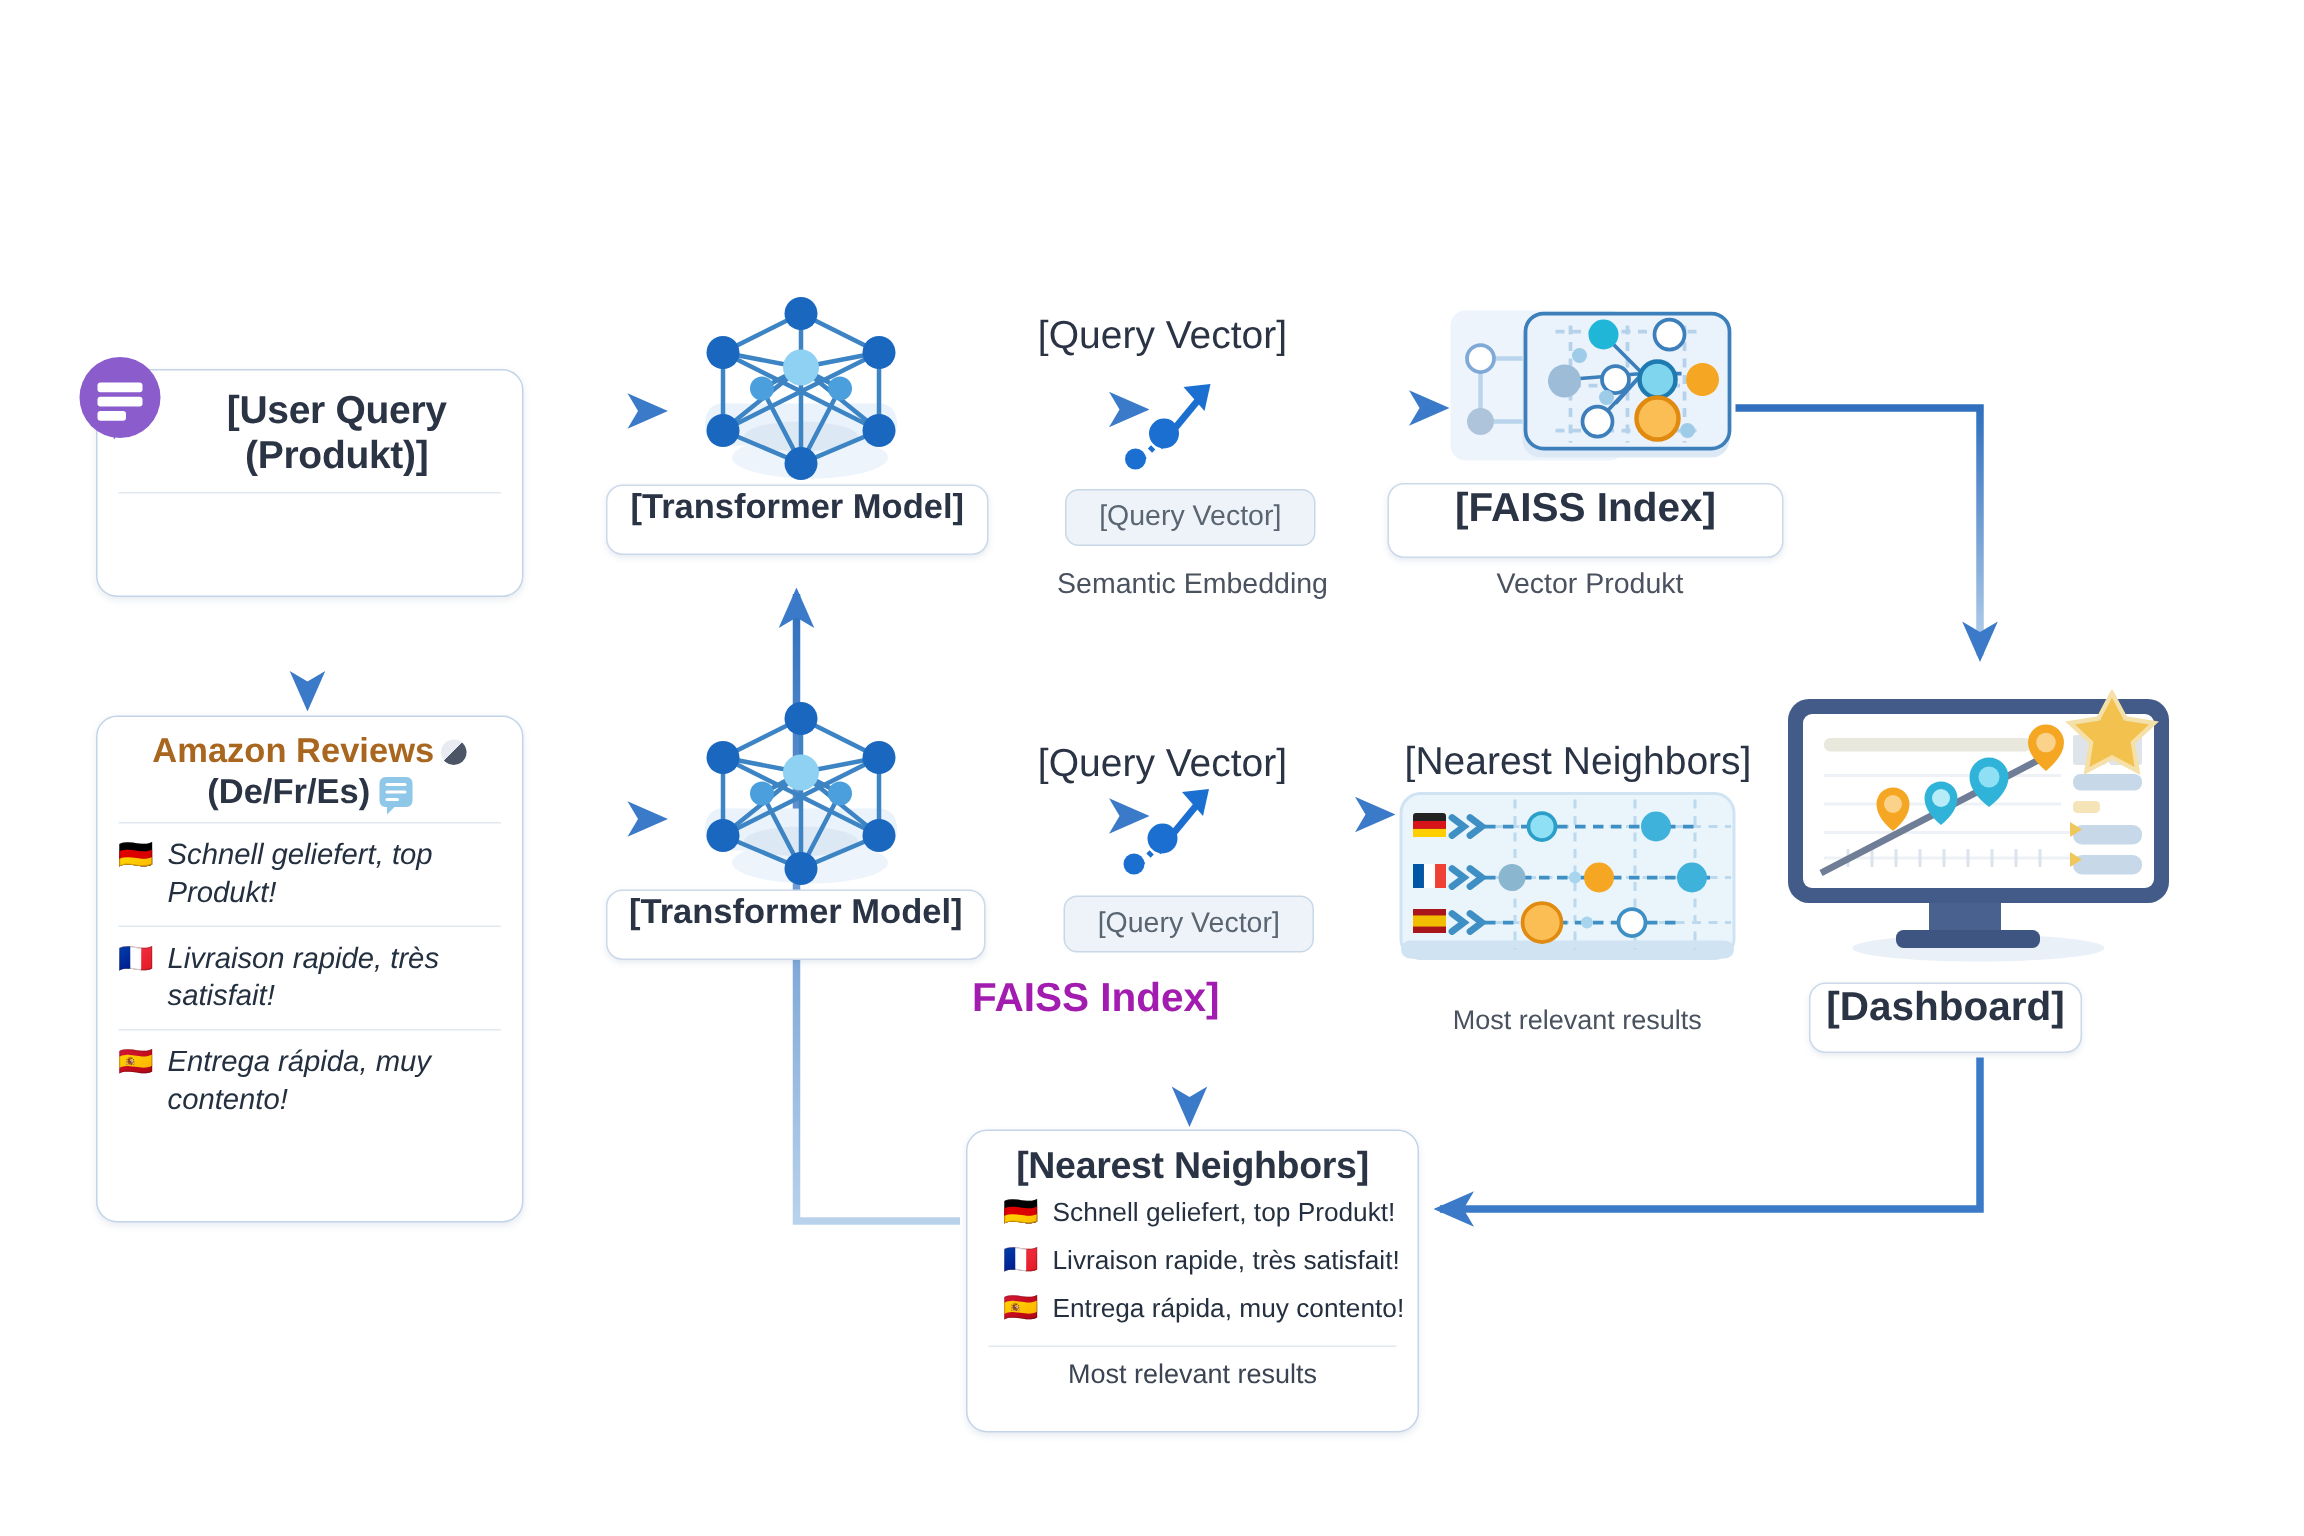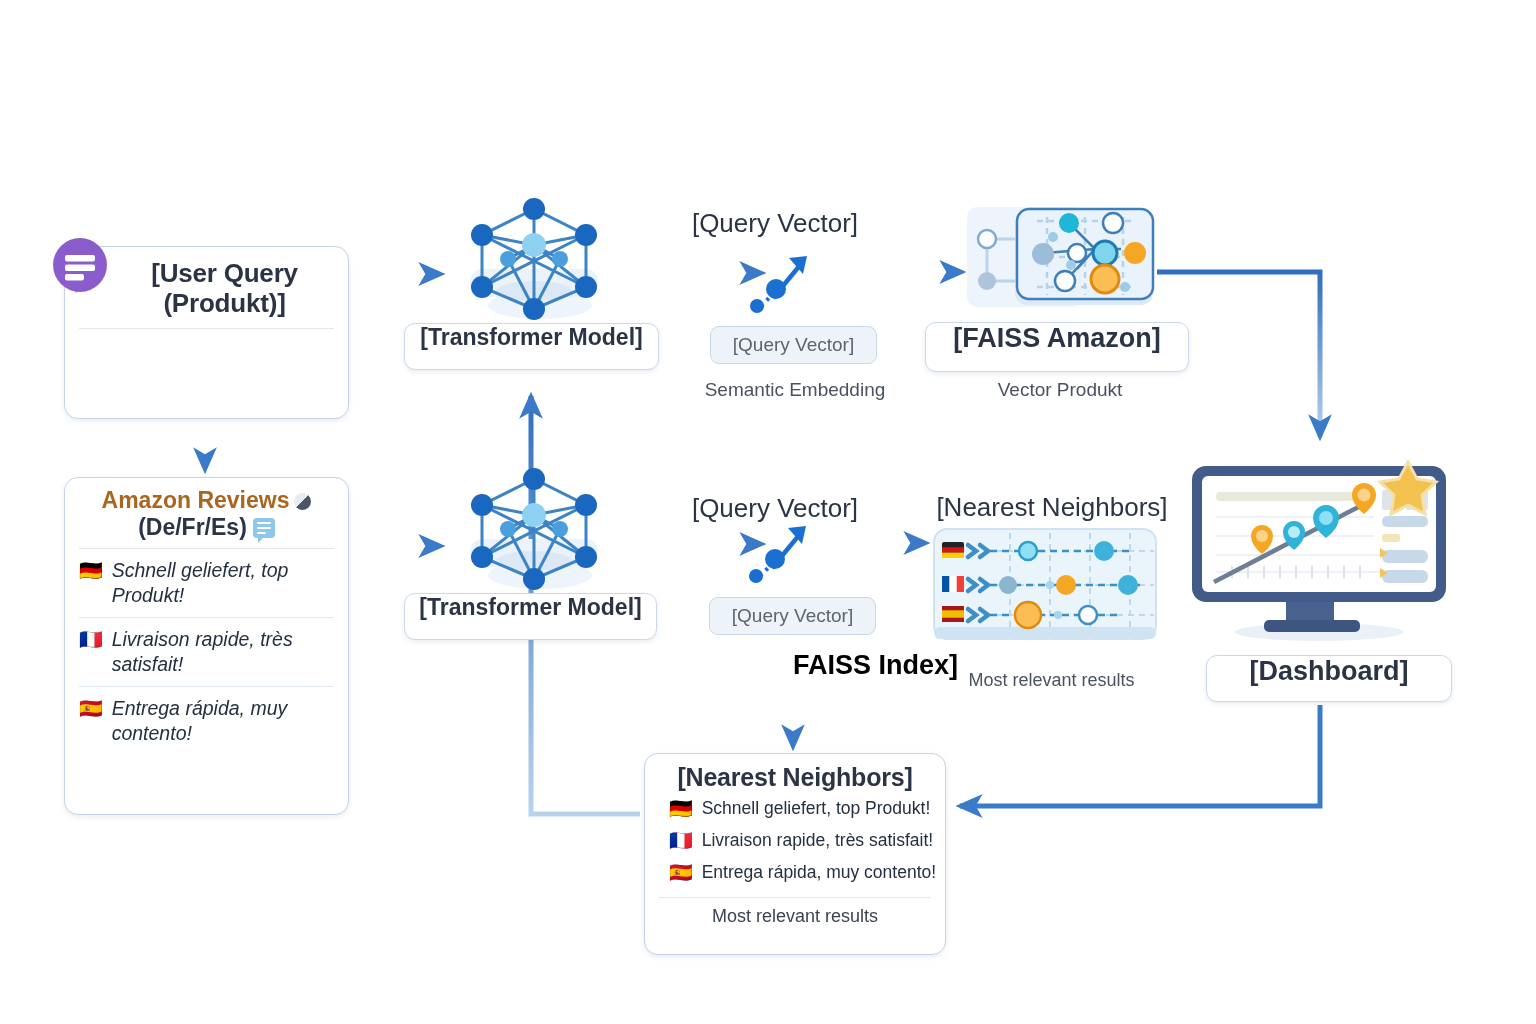--- a/index.html
+++ b/index.html
@@ -16,21 +16,21 @@
     background:#fff; border:1.5px solid #c3d4ea; border-radius:14px;
     box-shadow:0 2px 5px rgba(80,110,150,.13);
   }
   .card-title {
     text-align:center; font-weight:bold; color:#2b3445;
     letter-spacing:-.2px;
   }
   .divider { height:1px; background:#e2e8f0; margin:0 14px; }
 
   
-  #user-query-card { left:64px; top:246px; width:285px; height:173px; }
+  #user-query-card { left:64px; top:246px; width:285px; height:152px; }
   #uq-title { font-size:26px; line-height:30px; padding:11px 10px 0 46px; }
   #uq-div { margin-top:10px; }
   #uq-sub {
     font-style:italic; font-size:20px; color:#2b3445; text-align:center;
     padding-top:11px;
   }
   
   #uq-bubble { left:52px; top:238px; width:60px; height:56px; }
 
   
@@ -75,33 +75,33 @@
     background:#eef3f9; border:1px solid #c8d8e8; border-radius:9px;
     display:flex; align-items:center; justify-content:center;
     color:#5a6572; font-size:19px;
   }
   .caption { color:#4a5260; font-size:19px; text-align:center; }
   .hdr-label { color:#2b3445; font-size:26px; text-align:center; }
 
   #tm1-pill { left:404px; top:323px; width:255px; height:47px; font-size:23px; }
   #tm2-pill { left:404px; top:593px; width:253px; height:47px; font-size:23px; }
   #faiss-pill { left:925px; top:322px; width:264px; height:50px; font-size:27px; }
-  #dash-pill  { left:1206px; top:655px; width:246px; height:47px; font-size:27px; }
+  #dash-pill  { left:1206px; top:655px; width:182px; height:47px; font-size:27px; }
 
   #qv1-hdr { left:648px; top:208px; width:254px; }
   #qv1-soft { left:710px; top:326px; width:167px; height:38px; }
   #qv1-cap  { left:660px; top:379px; width:270px; }
 
   #faiss-cap { left:925px; top:379px; width:270px; }
 
   #qv2-hdr  { left:648px; top:493px; width:254px; }
   #qv2-soft { left:709px; top:597px; width:167px; height:38px; }
   #faiss2-lbl {
-    left:678px; top:650px; width:280px; text-align:right;
-    font-size:27px; font-weight:bold; color:#000000;
+    left:648px; top:650px; width:280px; text-align:left;
+    font-size:27px; font-weight:bold; color:#a21caf;
   }
 
   #nn-hdr { left:912px; top:492px; width:280px; }
   #nn-cap { left:930px; top:670px; width:243px; font-size:18px; }
 
   
   #nn-card { left:644px; top:753px; width:302px; height:202px; }
   #nn-card-title { font-size:25px; padding-top:9px; }
   .nn-row { display:flex; gap:9px; align-items:center; padding:3.5px 0 3.5px 24px; }
   .nn-row .txt { font-size:17.5px; color:#24303f; }
@@ -297,21 +297,21 @@
     <circle cx="112" cy="54" r="9" fill="#fff" stroke="#3d7fba" stroke-width="2.5"></circle>
     <circle cx="140" cy="54" r="12" fill="#7fd4ee" stroke="#1e7ab0" stroke-width="3"></circle>
     <circle cx="170" cy="54" r="11" fill="#f5a623"></circle>
     <circle cx="100" cy="82" r="10" fill="#fff" stroke="#3d7fba" stroke-width="2.5"></circle>
     <circle cx="140" cy="80" r="14" fill="#fbbe54" stroke="#e08b10" stroke-width="3"></circle>
     <circle cx="88" cy="38" r="5" fill="#9ecbe8"></circle>
     <circle cx="106" cy="66" r="5" fill="#9ecbe8"></circle>
     <circle cx="160" cy="88" r="5" fill="#9ecbe8"></circle>
   </svg>
   <div class="abs pill" id="faiss-pill">
-    <span>[FAISS Amazon]</span>
+    <span>[FAISS Index]</span>
   </div>
   <div class="abs caption" id="faiss-cap">Vector Produkt</div>
 
   <div class="abs hdr-label" id="qv2-hdr">[Query Vector]</div>
   <svg class="abs" id="qv2-icon" viewBox="0 0 70 68">
     <g stroke="#1a6fd0" stroke-width="4.5" fill="none">
       <path d="M28 50 L56 16"></path>
     </g>
     <path d="M44 10 L62 8 L58 26 Z" fill="#1a6fd0"></path>
     <line x1="16" y1="58" x2="30" y2="44" stroke="#1a6fd0" stroke-width="4" stroke-dasharray="3 5"></line>

